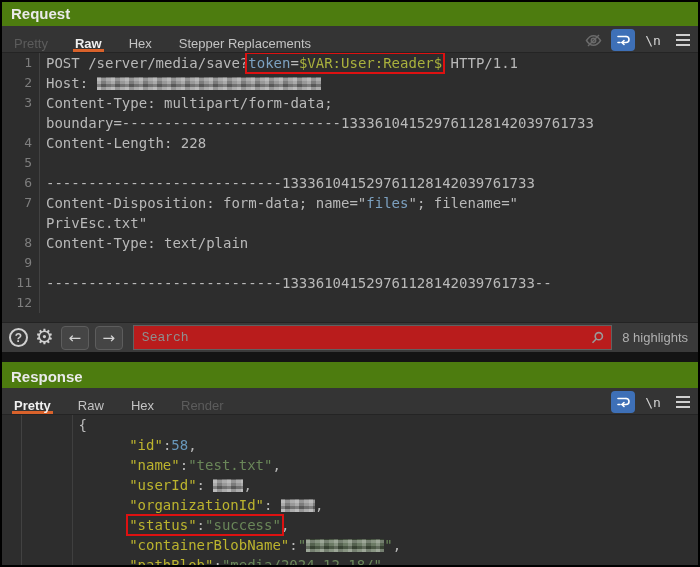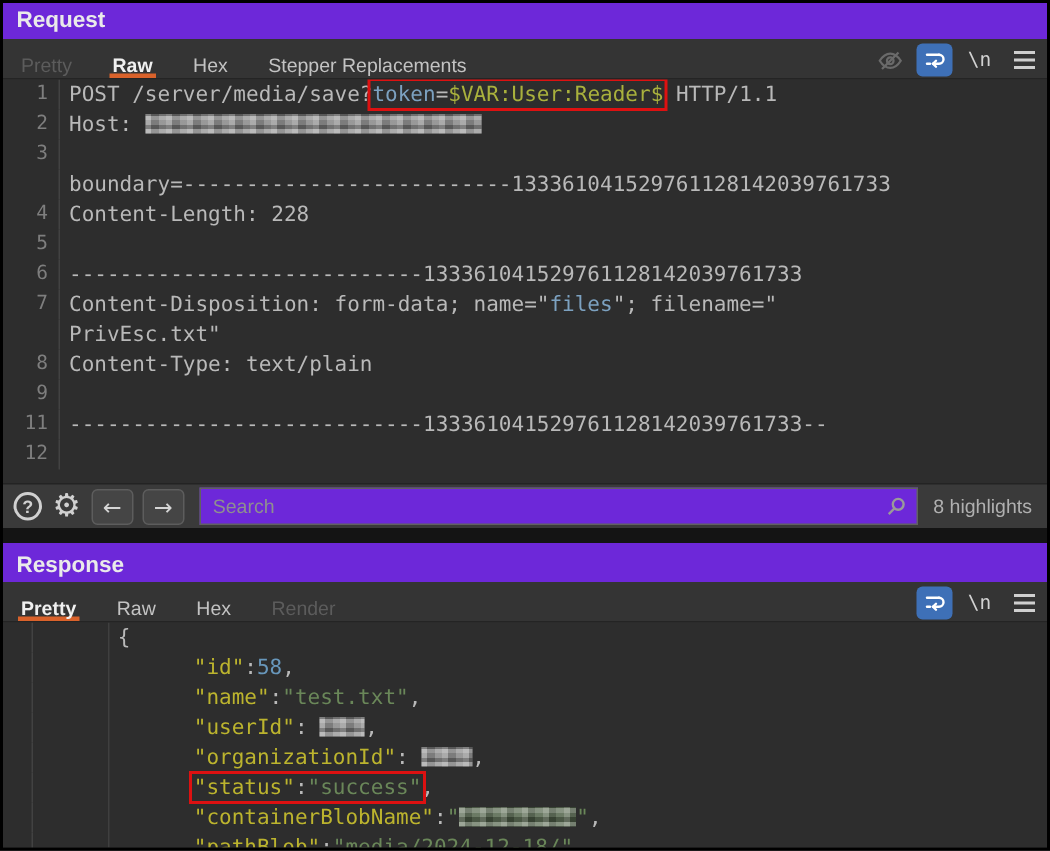--- a/index.html
+++ b/index.html
@@ -1,21 +1,21 @@
 <!DOCTYPE html>
 <html><head>
 <meta charset="utf-8">
 <style>
   * { margin:0; padding:0; box-sizing:border-box; }
   body { background:#1a1a1a; font-family:"Liberation Sans", sans-serif; }
   #app { width:700px; height:567px; background:#2d2d2d; border:2px solid #000;
          display:flex; flex-direction:column; overflow:hidden; }
 
   
-  .panel-title { height:24px; background:#6d28d9; color:#eaeaea; font-size:15px;
+  .panel-title { height:24px; background:#4d7c0f; color:#eaeaea; font-size:15px;
                  font-weight:bold; line-height:24px; padding-left:9px; flex:none; }
   .tabrow { height:27px; background:#343434; display:flex; align-items:stretch;
             padding-left:10px; border-bottom:1px solid #242424; flex:none; position:relative; }
   .tab { font-size:13px; color:#c3c3c3; margin-right:23px; display:flex; align-items:center;
          border-bottom:3px solid transparent; padding:0 2px; cursor:default;margin-top:12px; }
   .tab.t-selected { color:#f0f0f0; font-weight:bold; border-bottom-color:#d9622b; }
   .tab.t-disabled { color:#5c5c5c; }
   .tabrow .spacer { flex:1; }
   .iconbtn { width:24px; height:22px; margin:2px 3px 0 3px; display:flex; align-items:center;
              justify-content:center; border-radius:4px; align-self:center; }
@@ -55,23 +55,23 @@
   .help-circle { width:19px; height:19px; border:2px solid #d0d0d0; border-radius:50%;
                  color:#d0d0d0; font-size:12px; font-weight:bold; display:flex;
                  align-items:center; justify-content:center; margin:0 3px; }
   .gear { color:#d0d0d0; font-size:21px; line-height:1; margin:0 4px;
           font-family:"DejaVu Sans", sans-serif; }
   .navbtn { width:28px; height:24px; background:#454545; border:1px solid #5d5d5d;
             border-radius:4px; color:#d5d5d5; font-size:15px; display:flex;
             align-items:center; justify-content:center; margin:0 3px;
             font-family:"DejaVu Sans", sans-serif; }
   .searchwrap { flex:1; position:relative; margin:0 10px 0 7px; }
-  .searchwrap input { width:100%; height:25px; background:#6d28d9; border:1px solid #616161;
+  .searchwrap input { width:100%; height:25px; background:#b91c1c; border:1px solid #616161;
             color:#cfcfcf; font-size:13px; padding:0 28px 0 8px; outline:none;
-            font-family:Liberation Sans, sans-serif; }
+            font-family:Liberation Mono, monospace; }
   .searchwrap input::placeholder { color:#8f8f8f; }
   .search-glass { position:absolute; right:7px; top:5px; }
   .highlights { color:#b0b0b0; font-size:13px; white-space:nowrap; margin-right:4px; }
 
   .divider { height:10px; background:#141414; flex:none; }
   svg { display:block; }
 </style>
 </head>
 <body>
 
@@ -118,20 +118,21 @@
         <div class="line">
           <span class="ln">1</span>
           <span class="code"><span class="c-plain">POST /server/media/save?</span><span class="boxed"><span class="c-param">token</span><span class="c-plain">=</span><span class="c-olive">$VAR:User:Reader$</span></span><span class="c-plain"> HTTP/1.1</span></span>
         </div>
         <div class="line">
           <span class="ln">2</span>
           <span class="code"><span class="c-plain">Host: </span><span class="redact" style="width: 224px;"></span></span>
         </div>
         <div class="line">
           <span class="ln">3</span>
+          <span class="code"><span class="c-plain">Content-Type: multipart/form-data;</span></span>
         </div>
         <div class="line">
           <span class="ln"></span>
           <span class="code"><span class="c-plain">boundary=--------------------------133361041529761128142039761733</span></span>
         </div>
         <div class="line">
           <span class="ln">4</span>
           <span class="code"><span class="c-plain">Content-Length: 228</span></span>
         </div>
         <div class="line">

